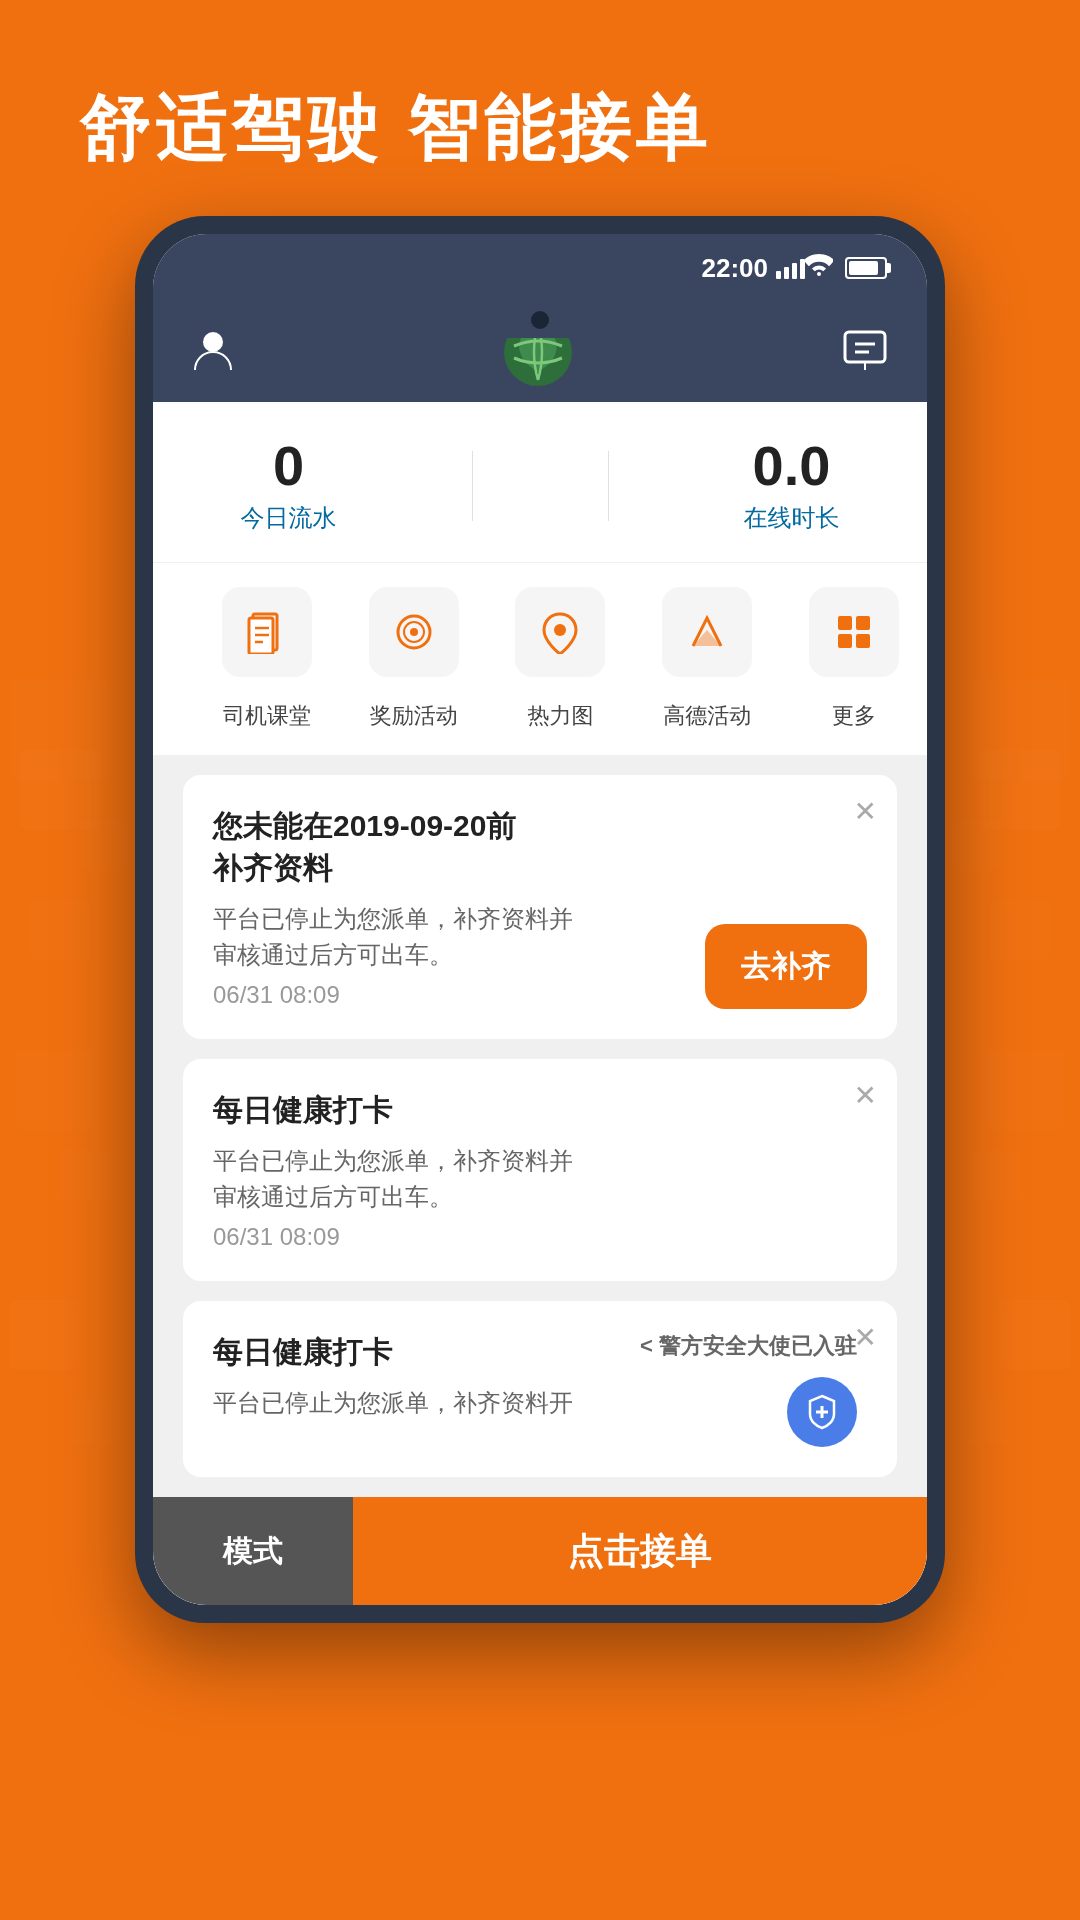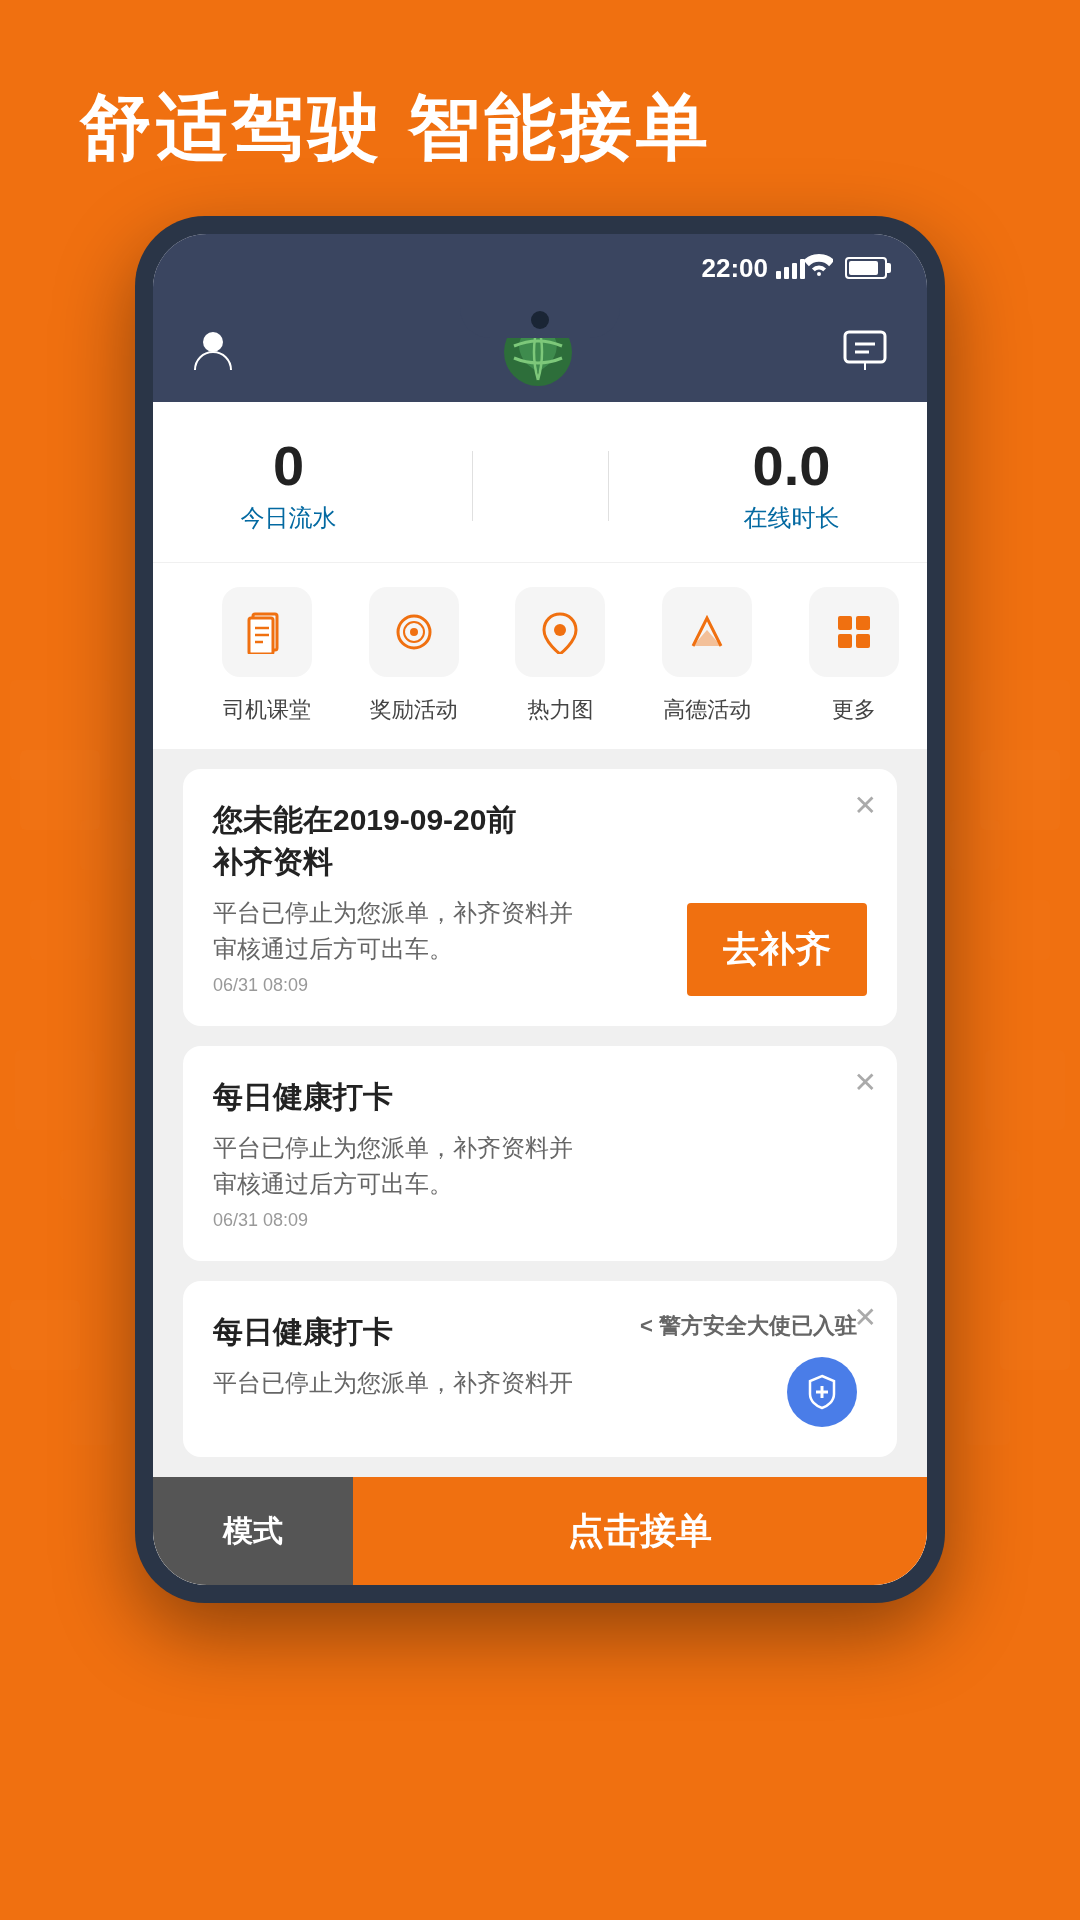--- a/index.html
+++ b/index.html
@@ -158,21 +158,21 @@
       padding: 24px 20px;
       display: flex;
       justify-content: space-around;
       align-items: center;
     }
 
     .menu-item {
       display: flex;
       flex-direction: column;
       align-items: center;
-      gap: 18px;
+      gap: 24px;
       min-width: 100px;
       margin-left: 41px;
     }
 
     .menu-icon {
       width: 90px;
       height: 90px;
       background: #f5f5f5;
       border-radius: 18px;
       display: flex;
@@ -224,32 +224,32 @@
       margin-right: 20px;
     }
 
     .card-text {
       font-size: 24px;
       color: #666;
       line-height: 1.5;
     }
 
     .card-time {
-      font-size: 18px;
+      font-size: 24px;
       color: #999;
       margin-top: 8px;
     }
 
     .card-action-btn {
       background: #F07010;
       color: white;
       border: none;
-      border-radius: 4px;
+      border-radius: 20px;
       padding: 22px 36px;
-      font-size: 36px;
+      font-size: 30px;
       font-weight: bold;
       cursor: pointer;
       white-space: nowrap;
     }
 
     .police-shield {
       width: 70px;
       height: 70px;
       background: #4a7de8;
       border-radius: 50%;

